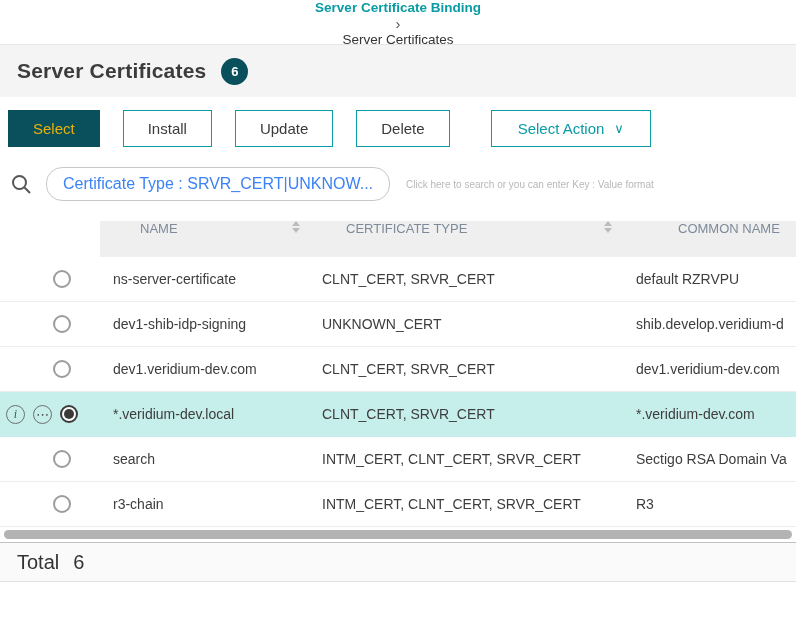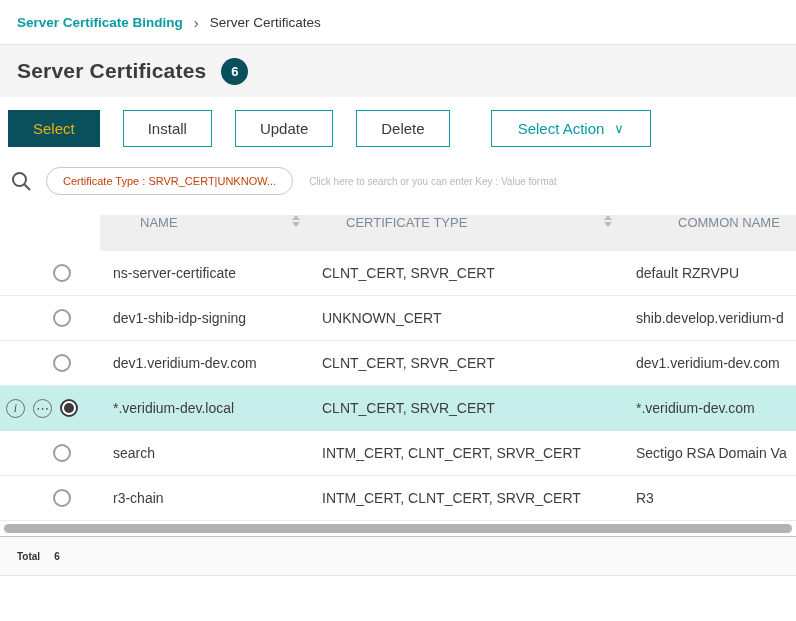--- a/index.html
+++ b/index.html
@@ -9,20 +9,21 @@
     background:#ffffff;
     font-family:"Liberation Sans","DejaVu Sans",sans-serif;
     color:#404040;
   }
 
   
   .breadcrumb-bar {
     height:45px; display:flex; align-items:center;
     padding:0 17px; border-bottom:1px solid #e6e6e6;
     font-size:13.5px;
+    flex-direction:column;
   }
   .bc-link { color:#0a9ba4; font-weight:bold; cursor:pointer; text-decoration:none; }
   .bc-sep { margin:0 11px; color:#555; font-size:15px; }
   .bc-current { color:#333; }
 
   
   .title-bar {
     height:52px; background:#f4f4f4;
     display:flex; align-items:center; padding:0 17px;
   }
@@ -42,21 +43,21 @@
   }
   .btn.primary { background:#094f5c; border-color:#094f5c; color:#eab308; }
   .btn.action { color:#0a9ba4; display:flex; align-items:center; gap:10px; margin-left:18px; padding:0 26px; }
   .chev { font-size:13px; color:#0a9ba4; }
 
   
   .search-bar { display:flex; align-items:center; padding:10px 10px 14px 10px; gap:14px; }
   .search-icon { flex:none; display:flex; align-items:center; }
   .chip {
     border:1px solid #c8c8c8; border-radius:16px; padding:7px 16px;
-    font-size:11px; color:#c2410c; background:#fff; white-space:nowrap; cursor:pointer;
+    font-size:16px; color:#3b82f6; background:#fff; white-space:nowrap; cursor:pointer;
   }
   .search-input { flex:1; border:none; outline:none; font-size:10px; color:#333; font-family:inherit; background:transparent; }
   .search-input::placeholder { color:#b8b8b8; }
 
   
   .thead, .row { display:grid; grid-template-columns:100px 210px 312px 1fr; align-items:center; }
   .thead { height:36px; margin-top:6px; font-size:13px; color:#7d8a99; }
   .hcell { background:#efefef; height:100%; display:flex; align-items:flex-start; cursor:pointer; }
   .h-spacer { background:#fff; height:100%; }
   .h-name   { padding-left:40px; }
@@ -89,21 +90,21 @@
   .row-icon.info { font-size:12px; font-style:italic; font-family:"Liberation Serif","DejaVu Serif",serif; }
   .row-icon.more { font-size:13px; line-height:1; }
 
   
   .hscroll { margin-top:1px; padding:2px 4px; }
   .hscroll .thumb { height:9px; border-radius:5px; background:#b3b3b3; cursor:pointer; }
   .total-bar {
     margin-top:1px; height:40px; background:#fafafa;
     border-top:1px solid #c2c2c2; border-bottom:1px solid #e2e2e2;
     display:flex; align-items:center; padding-left:17px; gap:14px;
-    font-size:10px; color:#333;font-weight:bold;
+    font-size:20px; color:#333;
   }
 </style>
 </head>
 <body>
 
 <div class="breadcrumb-bar">
   <a class="bc-link">Server Certificate Binding</a>
   <span class="bc-sep">›</span>
   <span class="bc-current">Server Certificates</span>
 </div>

